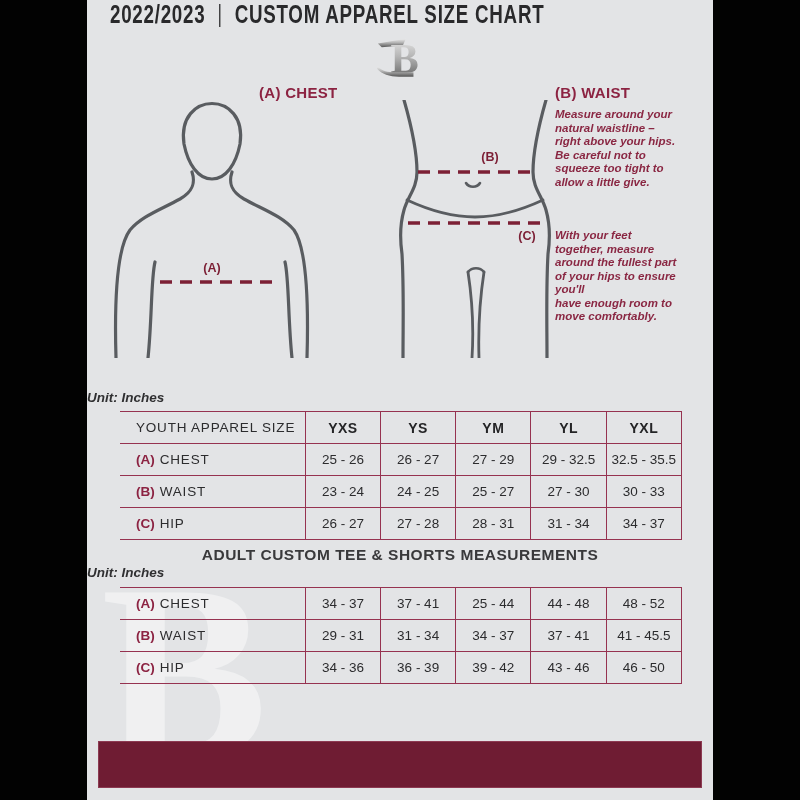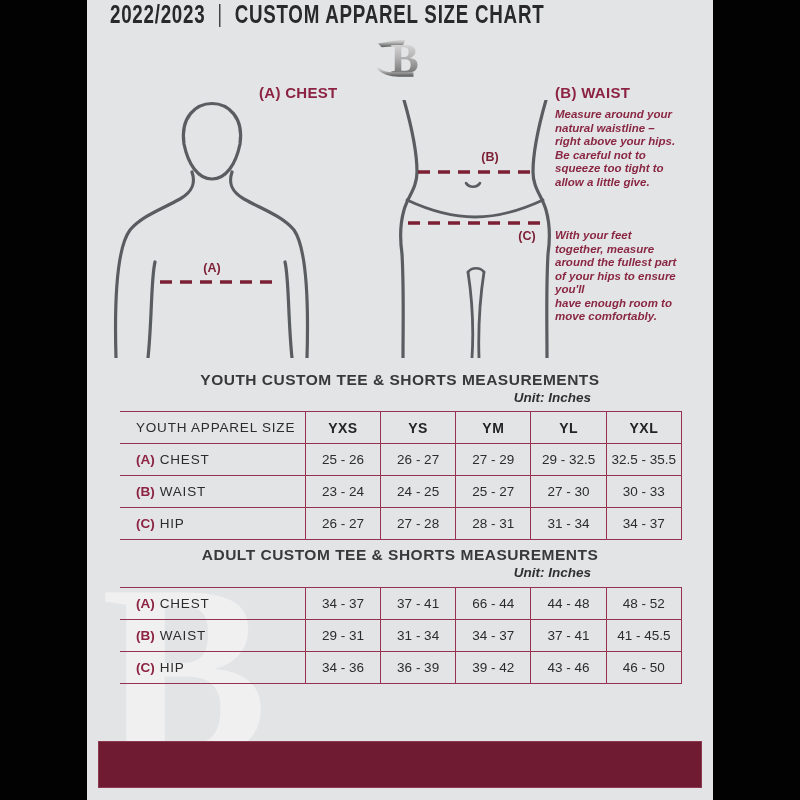--- a/index.html
+++ b/index.html
@@ -42,21 +42,21 @@
     font-size:11.5px; line-height:13.5px; color:#8a2743;
     white-space:pre-line;
   }
 
   
   .section-title {
     position:absolute; left:0; width:626px; text-align:center;
     font-weight:bold; font-size:15.5px; letter-spacing:0.5px; color:#39393b;
   }
   .section-unit {
-    position:absolute; left:0; width:504px; text-align:right;
+    position:absolute; left:0; width:504px; text-align:left;
     font-style:italic; font-weight:600; font-size:13.5px; color:#303032;
   }
 
   
   table.size-table {
     position:absolute; left:33px; width:562px;
     border-collapse:collapse; table-layout:fixed;
   }
   .size-table td { height:29px; vertical-align:middle; }
   .size-table tr { border-top:1.5px solid #963250; border-bottom:1.5px solid #963250; }
@@ -161,21 +161,20 @@
   <div class="guide-block" style="left:468px; top:222px; width:152px;">
     <div class="guide-body">With your feet
 together, measure
 around the fullest part
 of your hips to ensure
 you'll
 have enough room to
 move comfortably.</div>
   </div>
 
-  <div class="section-title" style="top:371px;">YOUTH CUSTOM TEE &amp; SHORTS MEASUREMENTS</div>
   <div class="section-unit" style="top:390px;">Unit: Inches</div>
 
   <table class="size-table" style="top:411px;">
     <colgroup>
       <col class="col-label">
         <col class="col-val">
         <col class="col-val">
         <col class="col-val">
         <col class="col-val">
         <col class="col-val">
@@ -236,21 +235,21 @@
         <col class="col-val">
         <col class="col-val">
     </colgroup>
     <tbody>
       <tr>
         <td class="label-cell">
           <span class="row-prefix">(A)</span><span>CHEST</span>
         </td>
         <td class="val">34 - 37</td>
         <td class="val">37 - 41</td>
-        <td class="val">66 - 44</td>
+        <td class="val">25 - 44</td>
         <td class="val">44 - 48</td>
         <td class="val last">48 - 52</td>
       </tr>
       <tr>
         <td class="label-cell">
           <span class="row-prefix">(B)</span><span>WAIST</span>
         </td>
         <td class="val">29 - 31</td>
         <td class="val">31 - 34</td>
         <td class="val">34 - 37</td>

